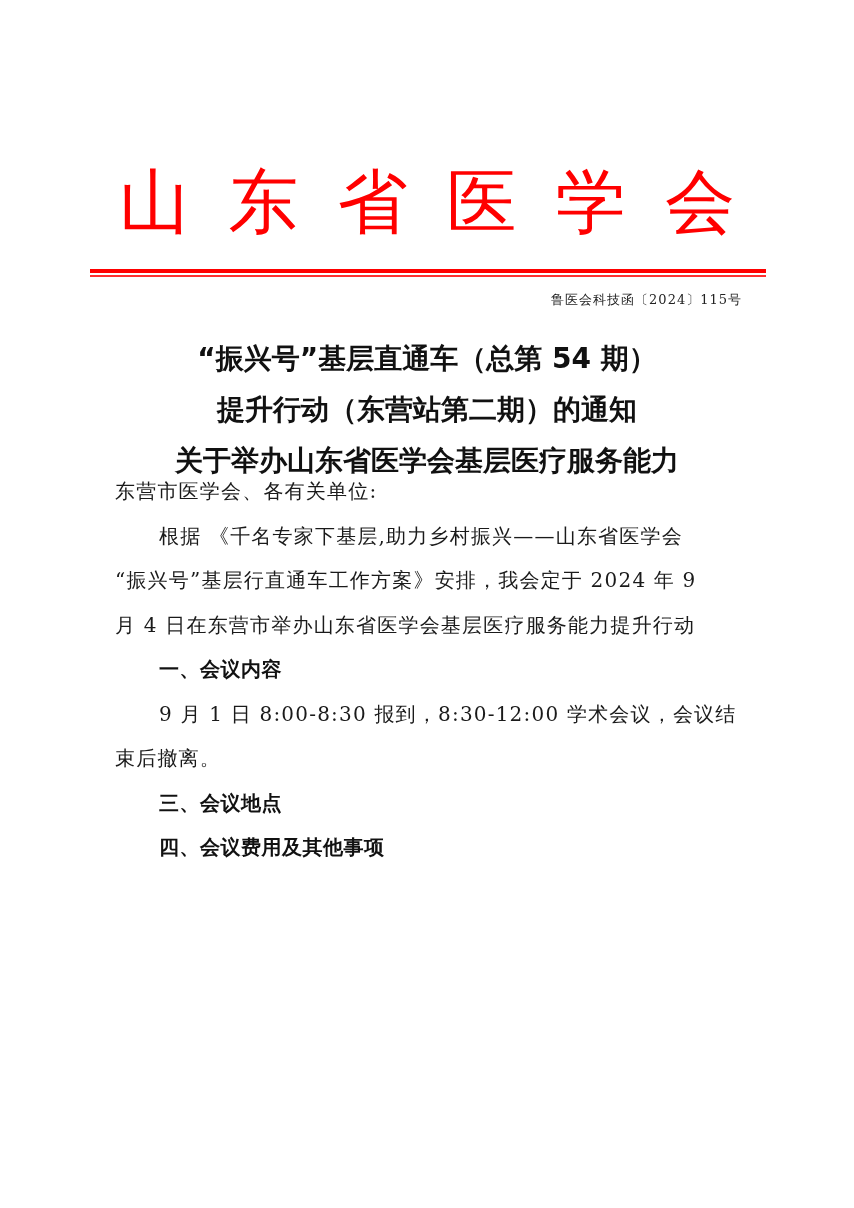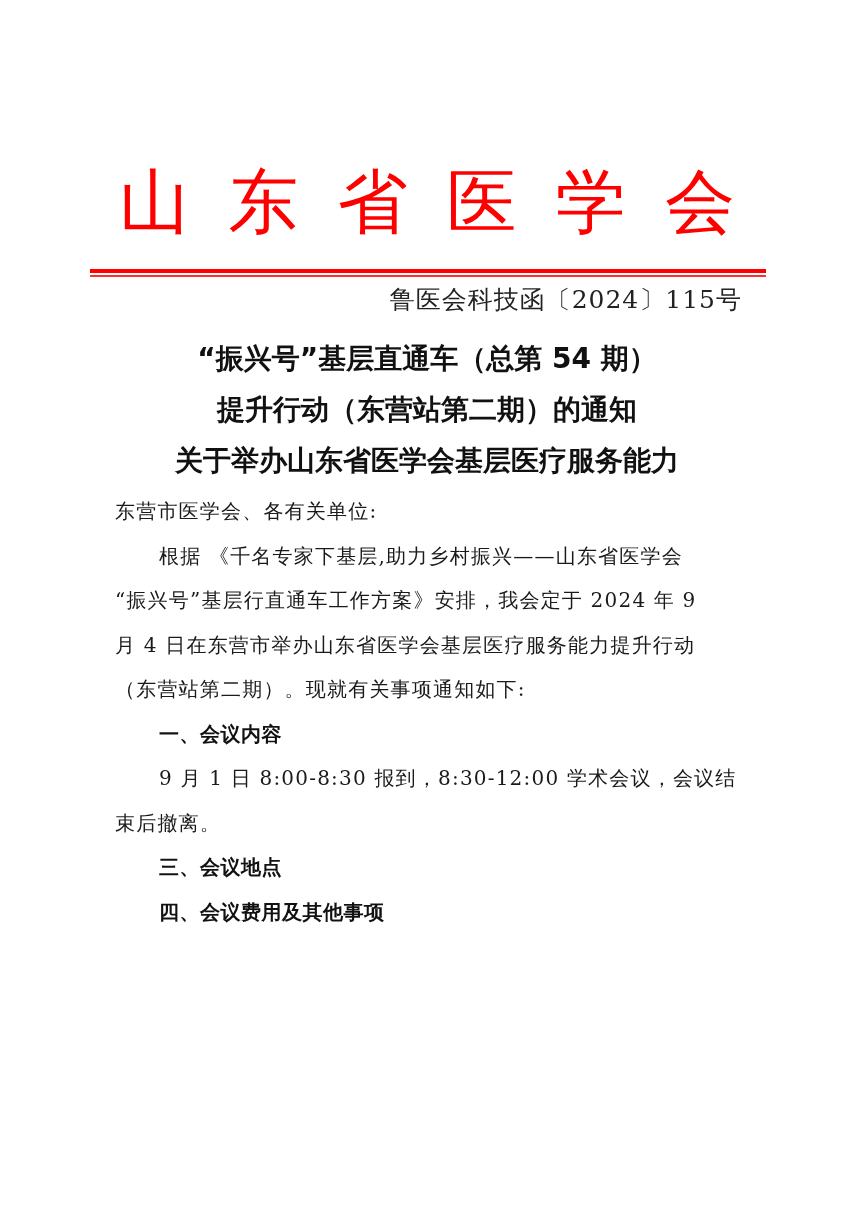--- a/index.html
+++ b/index.html
@@ -46,41 +46,41 @@
       left: 90px;
       width: 676px;
       background: #ff0000;
     }
     .red-rule.thick { top: 269px; height: 4px; }
     .red-rule.thin { top: 275px; height: 1.5px; background: #ff3030; }
     .doc-number {
       position: absolute;
       top: 284px;
       right: 112px;
-      font-size: 25px;
+      font-size: 13px;
       line-height: 32px;
       letter-spacing: 1px;
       color: #222;
     }
     .notice-title {
       position: absolute;
       top: 333px;
       left: 0;
       width: 854px;
       text-align: center;
       font-family: "DejaVu Sans", "Liberation Sans", sans-serif;
       font-weight: bold;
       font-size: 28px;
       line-height: 51px;
       color: #111;
     }
     .notice-title div { white-space: nowrap; }
     .body-text {
       position: absolute;
-      top: 489px;
+      top: 469px;
       left: 115px;
       width: 630px;
       font-size: 20px;
       line-height: 44.5px;
       color: #1a1a1a;
       letter-spacing: 1.2px;
     }
     .body-text p {
       margin: 0;
       white-space: nowrap;
@@ -117,21 +117,20 @@
     <div>提升行动（东营站第二期）的通知</div>
     <div>关于举办山东省医学会基层医疗服务能力</div>
   </div>
 
   <div class="body-text">
     <p>东营市医学会、各有关单位:</p>
 
     <p class="indent">根据 《千名专家下基层,助力乡村振兴——山东省医学会</p>
     <p>“振兴号”基层行直通车工作方案》安排，我会定于 2024 年 9</p>
     <p>月 4 日在东营市举办山东省医学会基层医疗服务能力提升行动</p>
-    <p>（东营站第二期）。现就有关事项通知如下:</p>
 
     <p class="indent heading">一、会议内容</p>
 
     <p class="indent">9 月 1 日 8:00-8:30 报到，8:30-12:00 学术会议，会议结</p>
     <p>束后撤离。</p>
 
     <p class="indent heading">三、会议地点</p>
 
     <p class="indent heading">四、会议费用及其他事项</p>
   </div>

